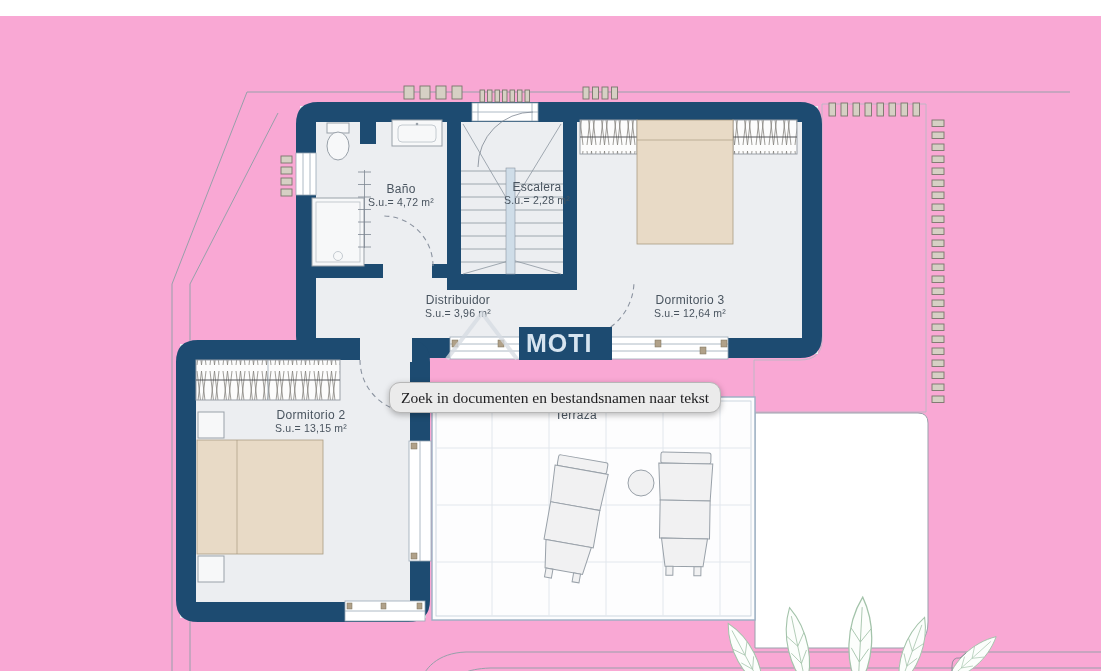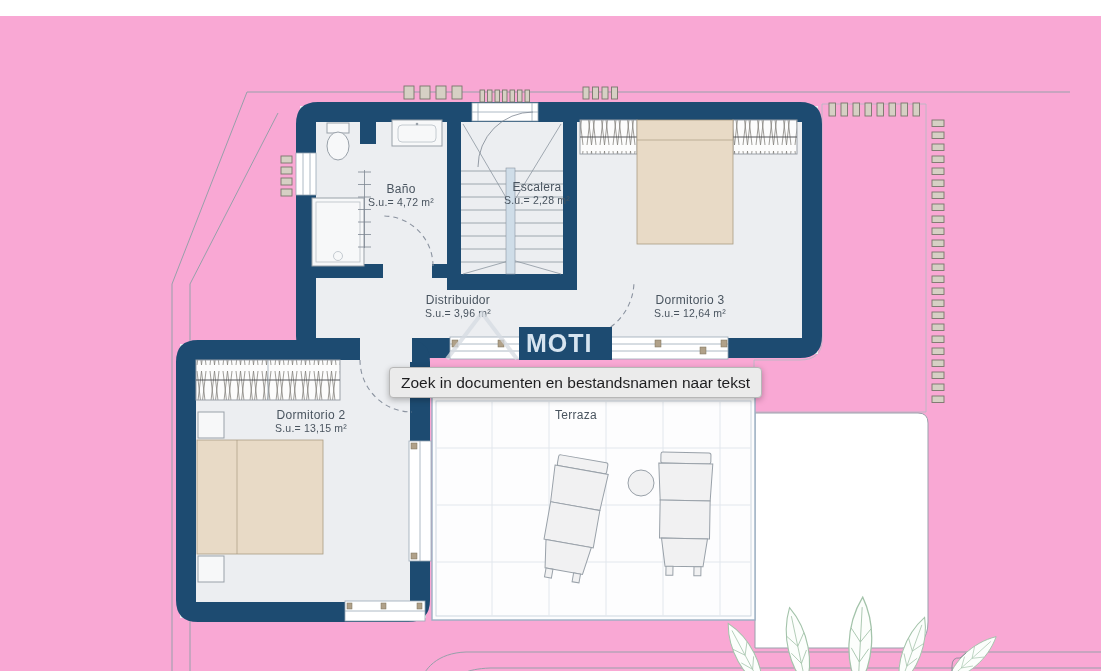--- a/index.html
+++ b/index.html
@@ -31,24 +31,24 @@
   .garden{fill:#ffffff;stroke:#99a2ac;stroke-width:1;}
   .gravel-edge{fill:none;stroke:#b3bac2;stroke-width:0.8;}
   .leaf{fill:#fcfefc;stroke:var(--leaf_stroke);stroke-width:1;}
   .leafvein{stroke:var(--leaf_stroke);stroke-width:0.7;fill:none;}
   .wdrb{stroke:#9aa0a8;stroke-width:1;}
   .rail{stroke:#55575a;stroke-width:1.1;}
   text.room-name{font-size:12px;fill:var(--label);letter-spacing:.3px;text-anchor:middle;}
   text.room-area{font-size:10.5px;fill:var(--label);letter-spacing:.2px;text-anchor:middle;}
   text.wm{font-size:25px;font-weight:bold;fill:var(--watermark_text);letter-spacing:1px;}
   .wm-faint{stroke:var(--watermark_faint);stroke-width:4;fill:none;opacity:.75;}
-  #tooltip{position:absolute;left:389px;top:351px;height:29px;line-height:29px;
+  #tooltip{position:absolute;left:389px;top:366px;height:29px;line-height:29px;
            padding:0 11px;background:var(--tooltip_bg);border:1px solid var(--tooltip_border);
-           border-radius:4px;color:var(--tooltip_text);font-size:15.5px;white-space:nowrap;
-           box-shadow:0 2px 6px rgba(0,0,0,.28);}
+           border-radius:11px;color:var(--tooltip_text);font-size:15.5px;white-space:nowrap;
+           box-shadow:0 2px 6px rgba(0,0,0,.28);font-family:Liberation Serif, serif;}
 </style>
 </head>
 <body>
 
 <div id="stage">
 <svg width="1101" height="671" viewBox="0 0 1101 671">
   <defs>
     <pattern id="dots" width="13" height="13" patternUnits="userSpaceOnUse">
       <rect width="13" height="13" fill="#f5f6f8"></rect>
       <circle cx="2.5" cy="3" r="0.9" fill="#c5cbd4"></circle>

